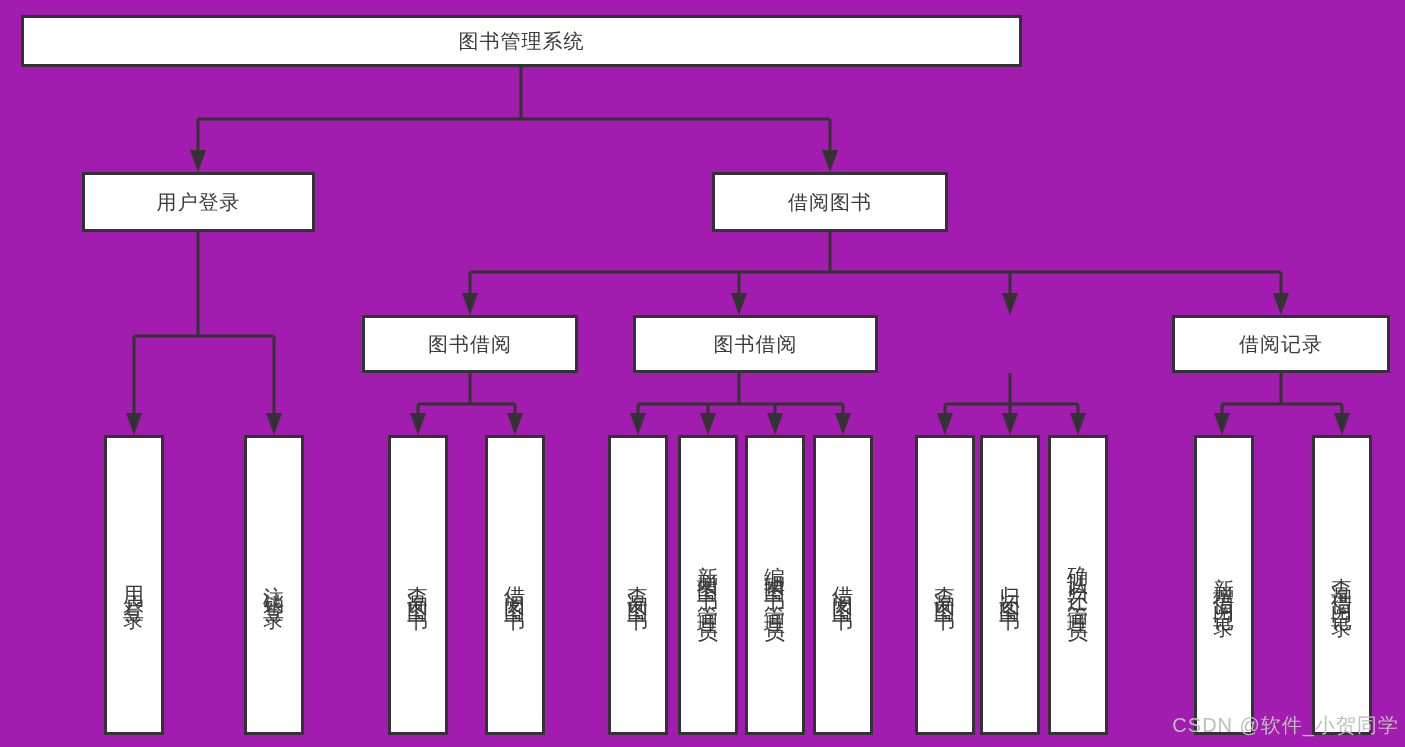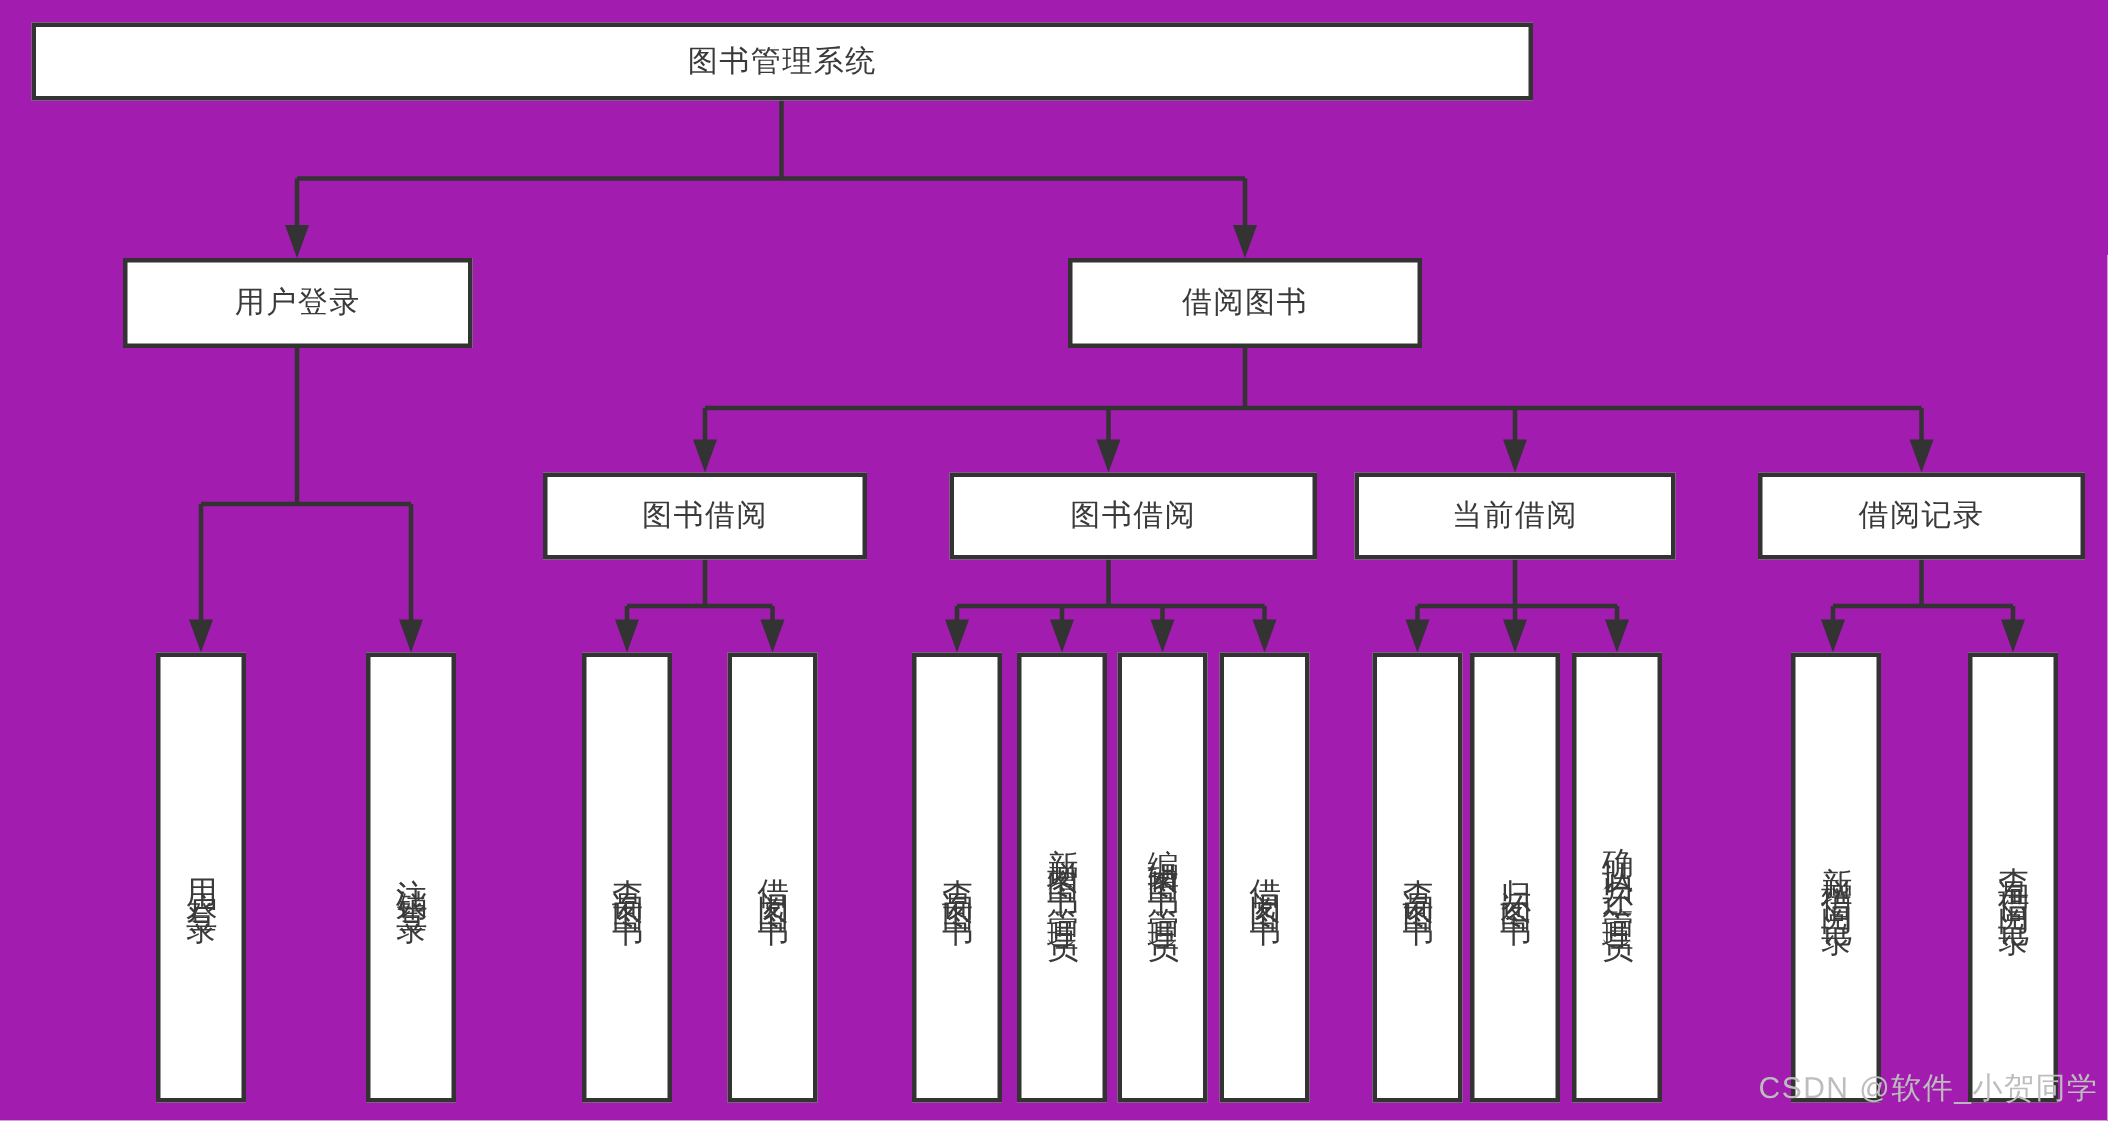--- a/index.html
+++ b/index.html
@@ -105,21 +105,20 @@
     </g>
   </svg>
 
   <div class="box" style="left:21px; top:15px; width:1001px; height:52px;">图书管理系统</div>
 
   <div class="box" style="left:82px; top:172px; width:233px; height:60px;">用户登录</div>
   <div class="box" style="left:712px; top:172px; width:236px; height:60px;">借阅图书</div>
 
   <div class="box" style="left:362px; top:315px; width:216px; height:58px;">图书借阅</div>
   <div class="box" style="left:633px; top:315px; width:245px; height:58px;">图书借阅</div>
-  <div class="box" style="left:903px; top:315px; width:214px; height:58px;">当前借阅</div>
   <div class="box" style="left:1172px; top:315px; width:218px; height:58px;">借阅记录</div>
 
   <div class="box" style="left:104px; top:435px; width:60px; height:300px;">
     <span class="vtext">用户登录</span>
   </div>
   <div class="box" style="left:244px; top:435px; width:60px; height:300px;">
     <span class="vtext">注销登录</span>
   </div>
 
   <div class="box" style="left:388px; top:435px; width:60px; height:300px;">

